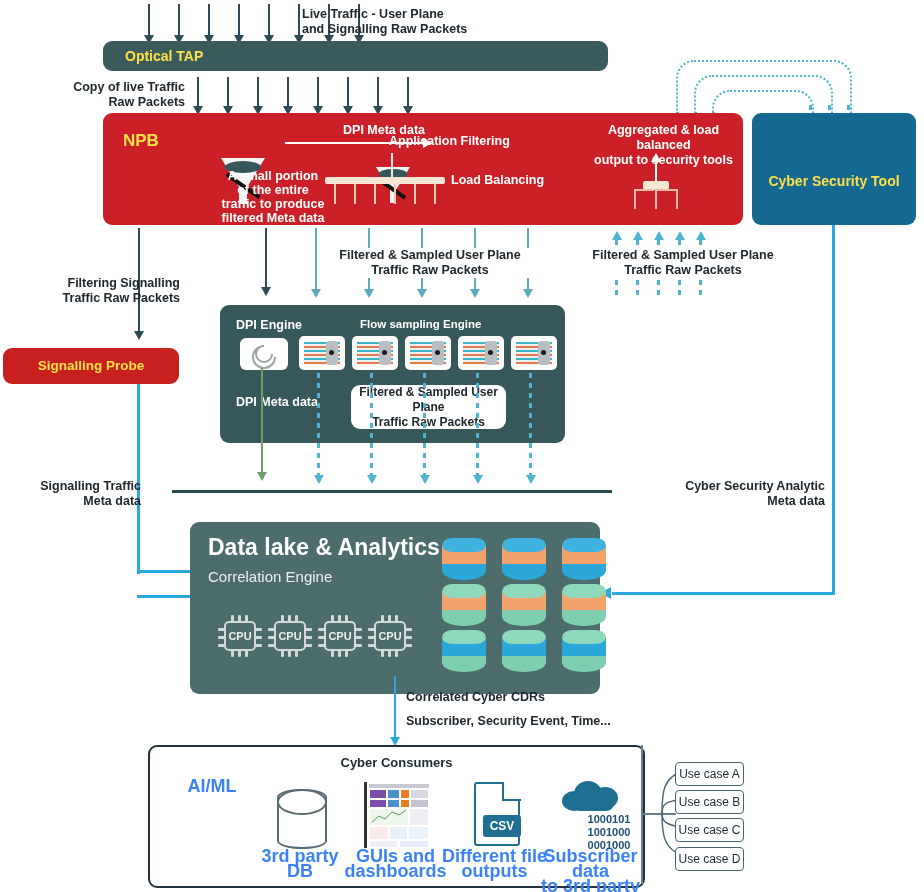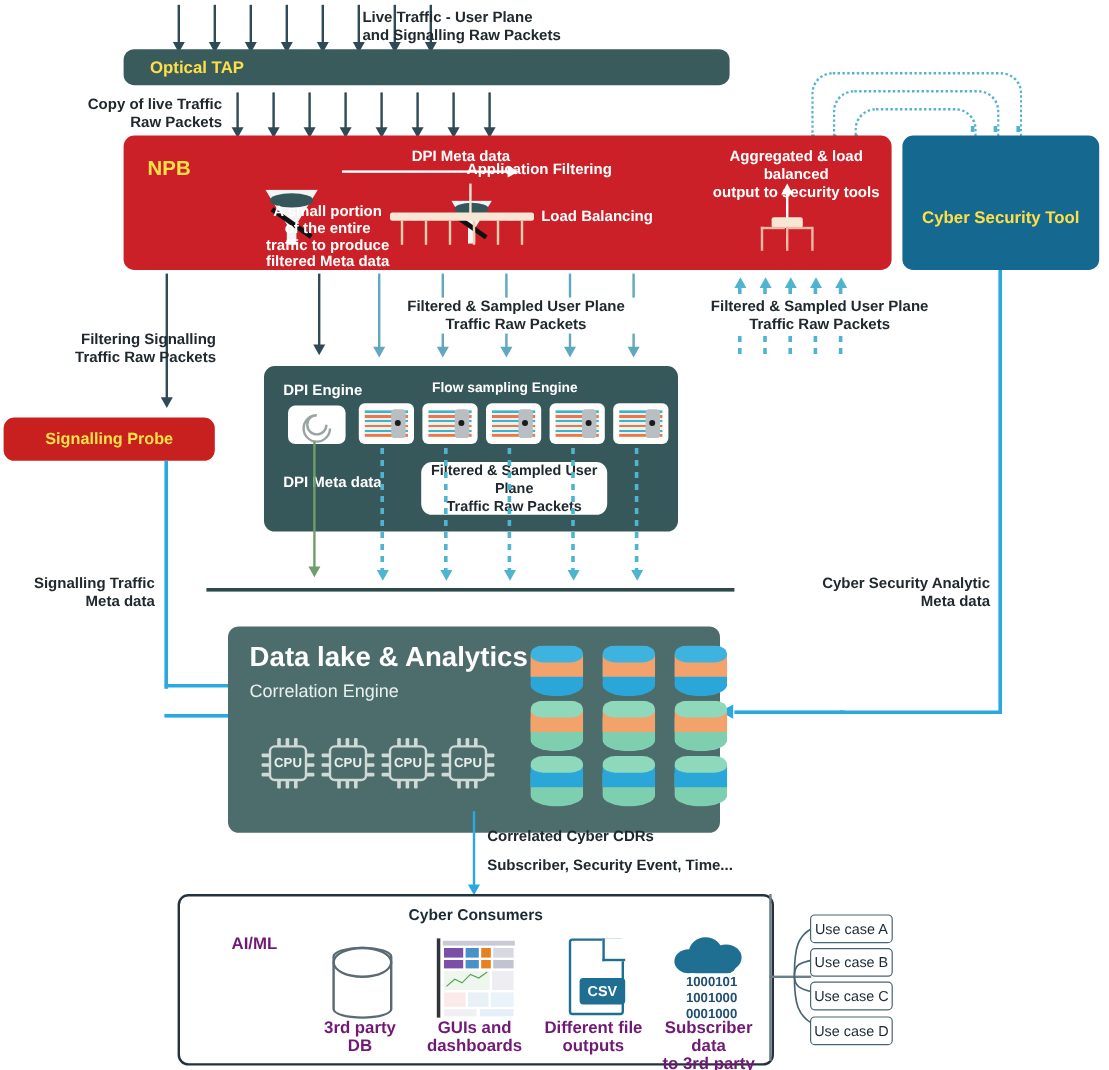--- a/index.html
+++ b/index.html
@@ -92,21 +92,21 @@
   .cpu{position:absolute;}
   .cpu .body{position:absolute;left:6px;top:6px;right:6px;bottom:6px;
     border:2px solid #cfd9d6;border-radius:5px;
     display:flex;align-items:center;justify-content:center;
     color:#e9efec;font-weight:bold;font-size:11px;}
   .pin{position:absolute;background:#cfd9d6;border-radius:1px;}
 
   
   .consumer-panel{position:absolute;background:#fff;border:2px solid #23323c;border-radius:9px;}
   .consumer{position:absolute;text-align:center;}
-  .consumer .cap{font-weight:bold;font-size:14px;line-height:15px;color:#701a75;}
+  .consumer .cap{font-weight:bold;font-size:18px;line-height:15px;color:#3b82f6;}
 
   .dbcyl{position:relative;border:2px solid #5a6a72;border-radius:50px/16px;background:#fff;}
   .dbcyl:before{content:"";position:absolute;left:-2px;top:-2px;right:-2px;height:26px;
     border:2px solid #5a6a72;border-radius:50%;background:#fff;box-sizing:border-box;}
 
   .filedoc{position:relative;background:#fff;border:2.5px solid #1f6f93;
     border-radius:3px 3px 3px 3px;}
   .filedoc .fold{position:absolute;right:-2.5px;top:-2.5px;width:17px;height:17px;
     background:#fff;border-left:2.5px solid #1f6f93;border-bottom:2.5px solid #1f6f93;}
   .csvtag{position:absolute;background:#1f6f93;color:#fff;font-weight:bold;
@@ -268,21 +268,21 @@
 </div>
 
 <div class="block blk-probe" style="left:3px;top:348px;width:176px;height:36px;">
   <div class="blk-title abs" style="left:0;top:10px;width:176px;text-align:center;font-size:13.5px;">Signalling Probe</div>
 </div>
 <div class="abs" style="left:137px;top:384px;width:3px;height:190px;background:#29a9e0;"></div>
 <div class="abs" style="left:137px;top:570px;width:60px;height:3px;background:#29a9e0;border-radius:0 0 0 14px;"></div>
 <div class="abs" style="left:185px;top:595px;width:3px;height:3px;"></div>
 <div class="abs" style="left:137px;top:595px;width:55px;height:3px;background:#29a9e0;"></div>
 <div class="abs" style="left:190px;top:590px;border-top:6px solid transparent;border-bottom:6px solid transparent;border-left:11px solid #29a9e0;"></div>
-<div class="abs lbl r" style="left:4px;top:479px;width:125px;">
+<div class="abs lbl r" style="left:16px;top:479px;width:125px;">
   <div>Signalling Traffic</div>
   <div>Meta data</div>
 </div>
 
 <div class="block blk-dpi" style="left:220px;top:305px;width:345px;height:138px;">
   <div class="abs" style="left:16px;top:13px;color:#fff;font-weight:bold;font-size:12.5px;">DPI Engine</div>
   <div class="abs" style="left:140px;top:13px;color:#fff;font-weight:bold;font-size:11.5px;">Flow sampling Engine</div>
 
   <div class="spiral abs" style="left:20px;top:33px;width:48px;height:32px;">
     <svg width="48" height="32" viewBox="0 0 48 32" aria-hidden="true">
@@ -515,21 +515,21 @@
   </div>
 
   <div class="consumer" style="left:388px;top:32px;width:105px;">
     <div style="position:relative;height:70px;">
       <div class="cloud" style="position:absolute;left:22px;top:0px;width:64px;height:34px;">
         <i style="left:2px;top:12px;width:24px;height:20px;"></i>
         <i style="left:14px;top:2px;width:28px;height:26px;"></i>
         <i style="left:32px;top:8px;width:26px;height:22px;"></i>
         <i style="left:12px;top:16px;width:42px;height:16px;border-radius:8px;"></i>
       </div>
-      <div class="binary" style="position:absolute;left:10px;top:34px;width:90px;">
+      <div class="binary" style="position:absolute;left:26px;top:34px;width:90px;">
         <div>1000101</div>
         <div>1001000</div>
         <div>0001000</div>
       </div>
     </div>
     <div class="cap">Subscriber data</div>
     <div class="cap">to 3rd party</div>
   </div>
 </div>
 

